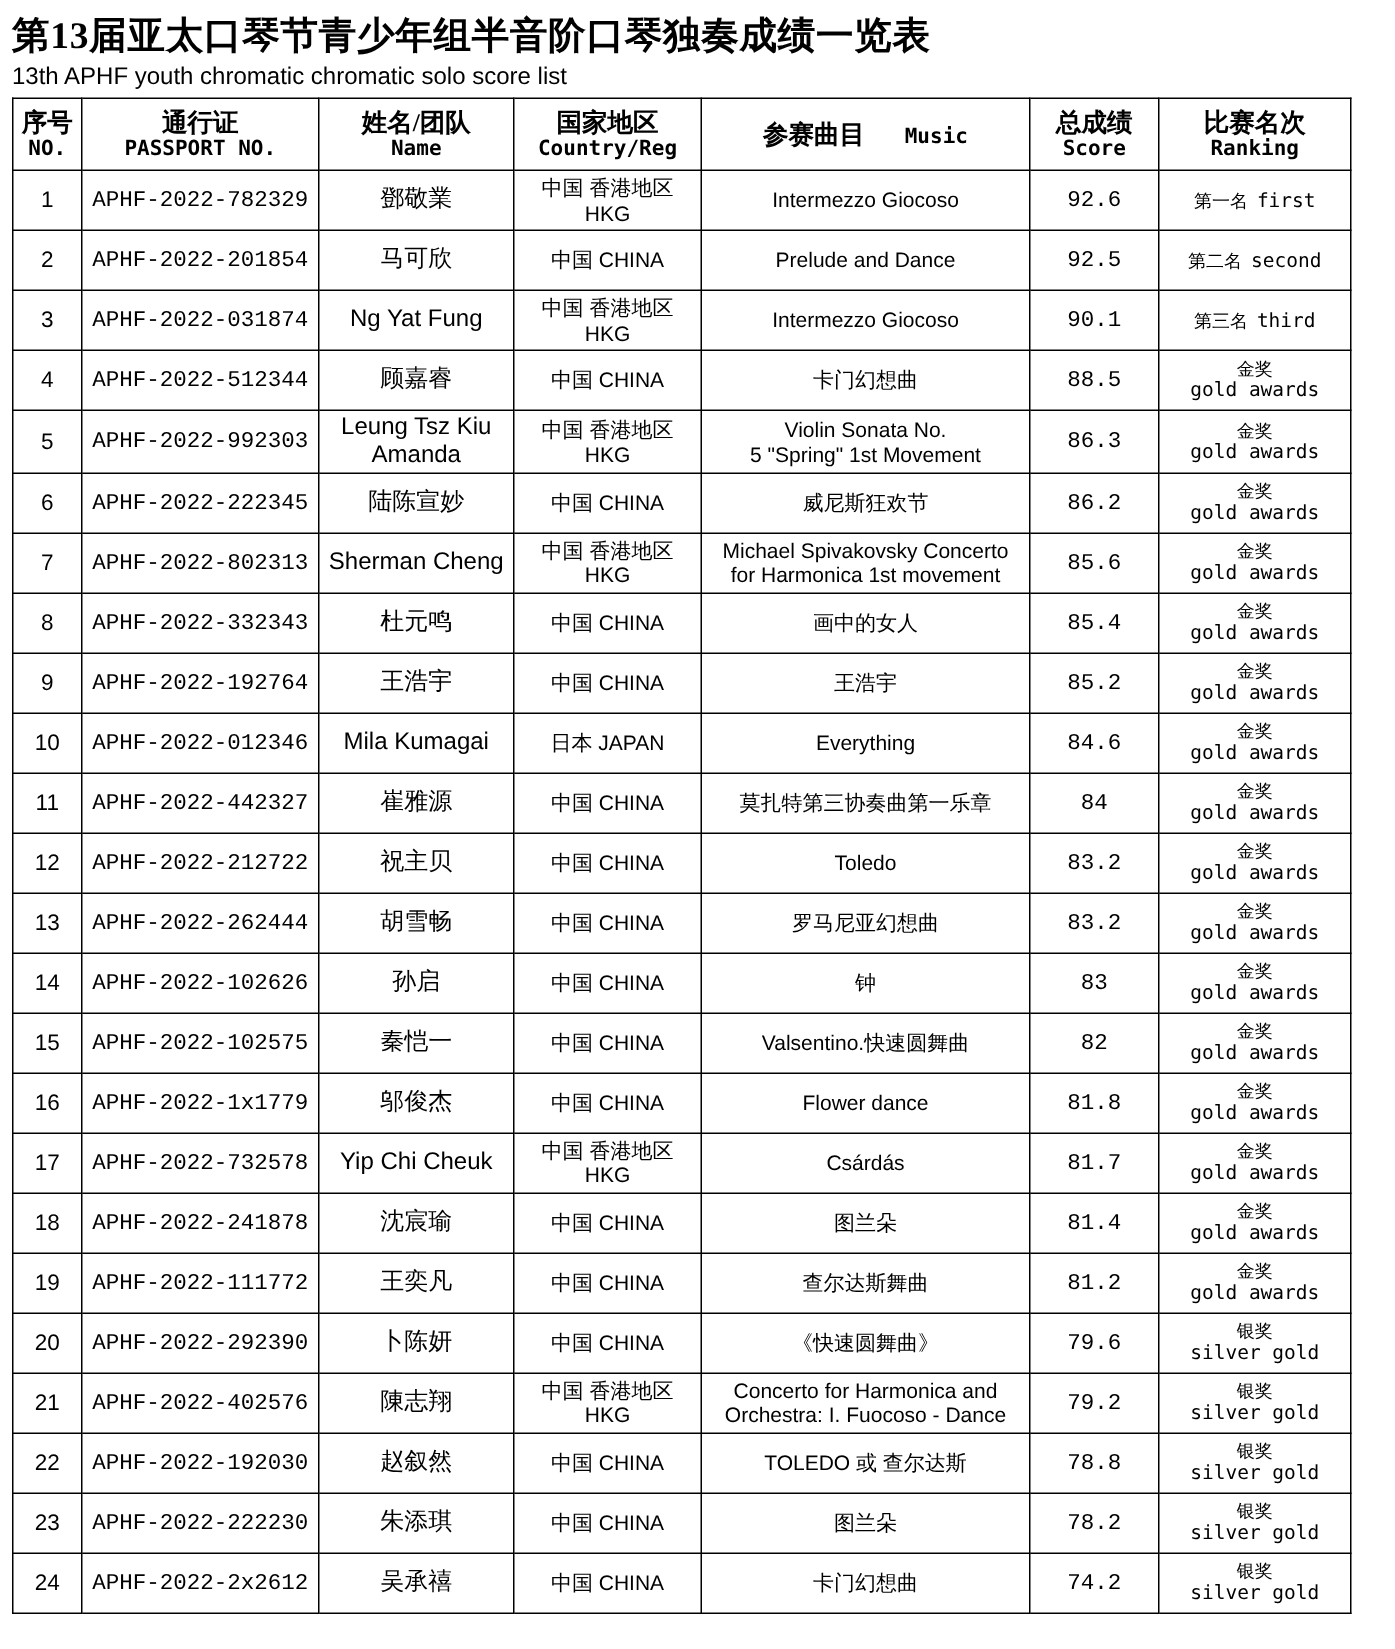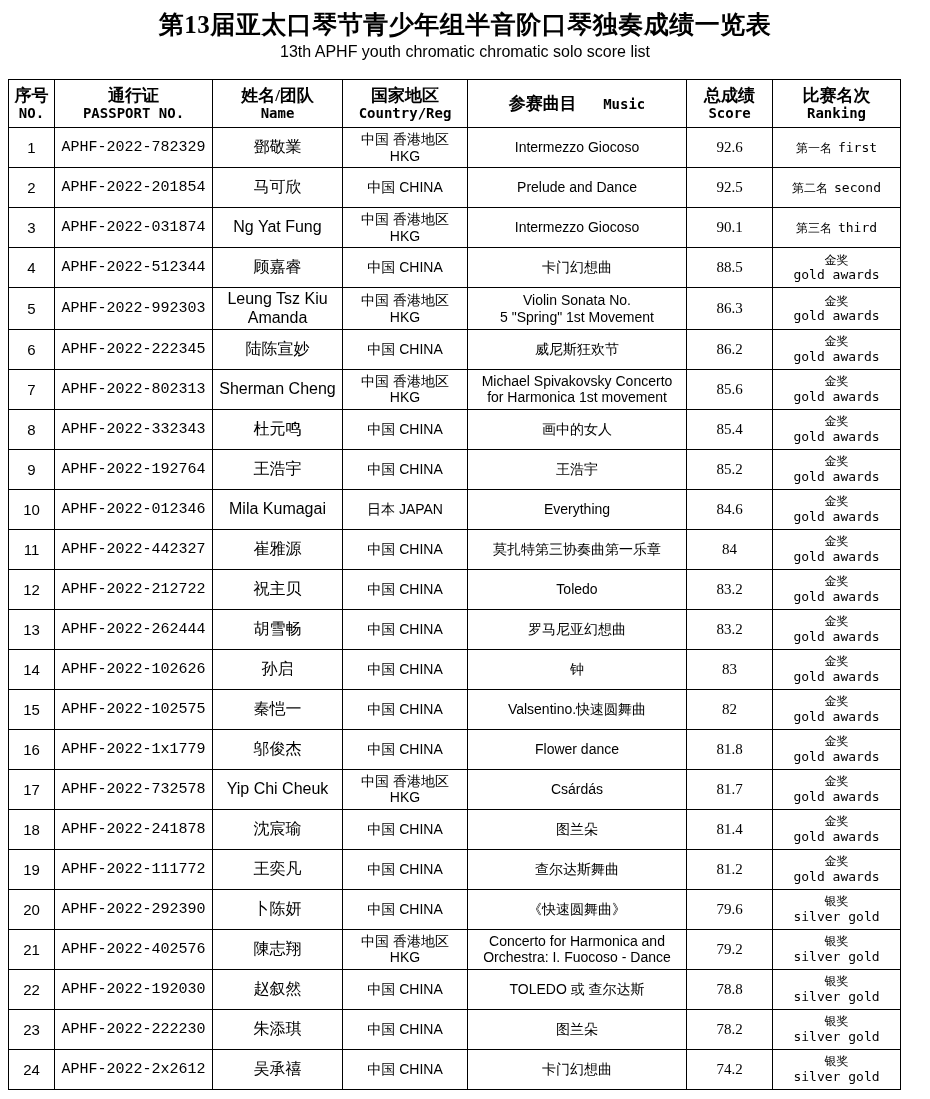--- a/index.html
+++ b/index.html
@@ -11,22 +11,22 @@
     width: 930px;
     font-family: "Liberation Sans", sans-serif;
     color: #000000;
   }
   .page {
     width: 930px;
     box-sizing: border-box;
     padding: 10px 8px 6px 8px;
   }
   .title-block {
-    text-align: center;
-    margin-bottom: 18px;
+    text-align: left;
+    margin-bottom: 4px;
   }
   .title-cn {
     font-family: "Liberation Serif", serif;
     font-weight: bold;
     font-size: 25px;
     letter-spacing: 0.5px;
     line-height: 1.2;
     margin-bottom: 2px;
   }
   .title-en {
@@ -99,21 +99,21 @@
     font-family: "Liberation Sans", sans-serif;
     line-height: 1.2;
   }
   .cell-music {
     font-size: 14px;
     font-family: "Liberation Sans", sans-serif;
     line-height: 1.2;
   }
   .cell-score {
     font-size: 15px;
-    font-family: Liberation Serif, serif;
+    font-family: Liberation Mono, monospace;
   }
   .cell-rank {
     font-size: 14px;
     line-height: 1.2;
   }
   .rank-cn {
     font-family: "Liberation Sans", sans-serif;
     font-size: 12px;
     display: block;
   }

